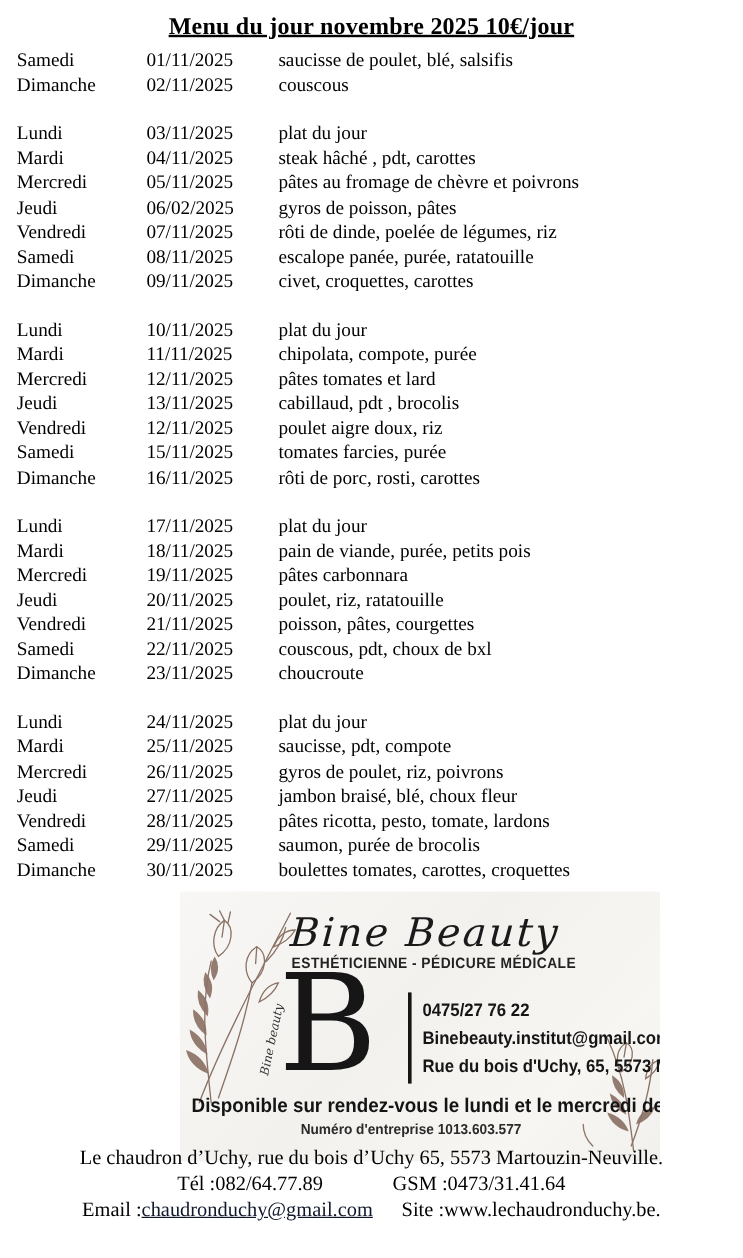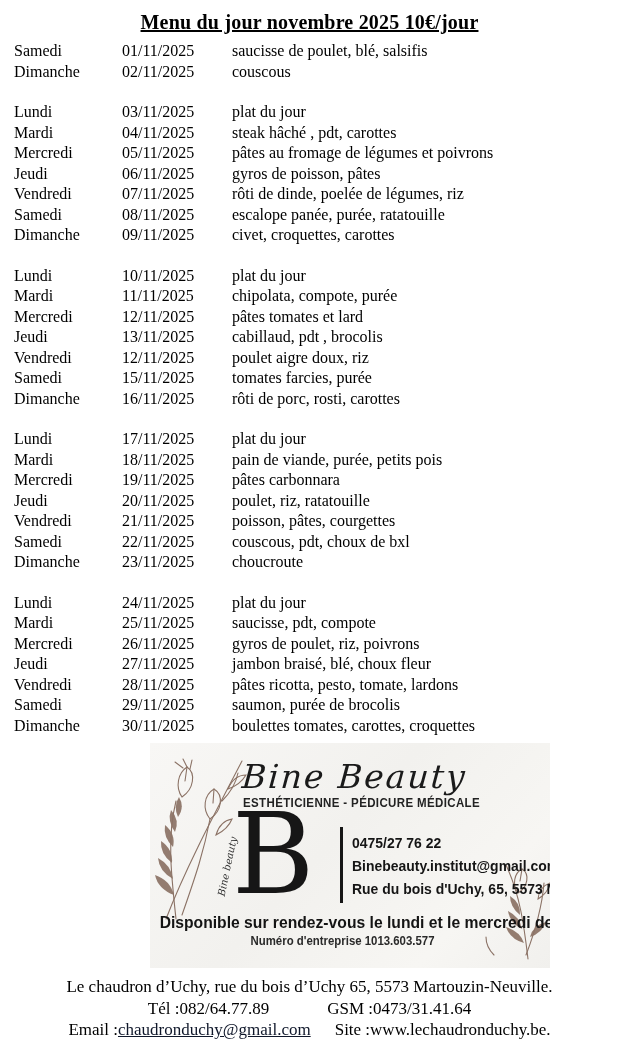--- a/index.html
+++ b/index.html
@@ -106,21 +106,21 @@
     font-size:12px;
     font-weight:bold;
     color:#2a2a2a;
     transform:scaleX(.95);
   }
   .floral-left  { position:absolute; left:2px;  top:12px;  }
   .floral-right { position:absolute; right:-6px; top:116px; }
 
   
   .footer {
-    position:absolute; left:0; top:976px; width:619px;
+    position:absolute; left:0; top:954px; width:619px;
     font-size:17px;
     text-align:center;
     line-height:21.5px;
   }
   .footer-row { display:flex; justify-content:center; }
   .footer-row .seg-gap-tel  { margin-left:58px; }
   .footer-row .seg-gap-site { margin-left:24px; }
   .email-link { color:#0f172a; text-decoration:underline; cursor:pointer; }
 </style>
 </head>
@@ -148,25 +148,25 @@
         <span class="cell dish">plat du jour</span>
       </div>
       <div class="row">
         <span class="cell day">Mardi</span>
         <span class="cell date">04/11/2025</span>
         <span class="cell dish">steak hâché , pdt, carottes</span>
       </div>
       <div class="row">
         <span class="cell day">Mercredi</span>
         <span class="cell date">05/11/2025</span>
-        <span class="cell dish">pâtes au fromage de légumes et poivrons</span>
+        <span class="cell dish">pâtes au fromage de chèvre et poivrons</span>
       </div>
       <div class="row">
         <span class="cell day">Jeudi</span>
-        <span class="cell date">06/11/2025</span>
+        <span class="cell date">06/02/2025</span>
         <span class="cell dish">gyros de poisson, pâtes</span>
       </div>
       <div class="row">
         <span class="cell day">Vendredi</span>
         <span class="cell date">07/11/2025</span>
         <span class="cell dish">rôti de dinde, poelée de légumes, riz</span>
       </div>
       <div class="row">
         <span class="cell day">Samedi</span>
         <span class="cell date">08/11/2025</span>

